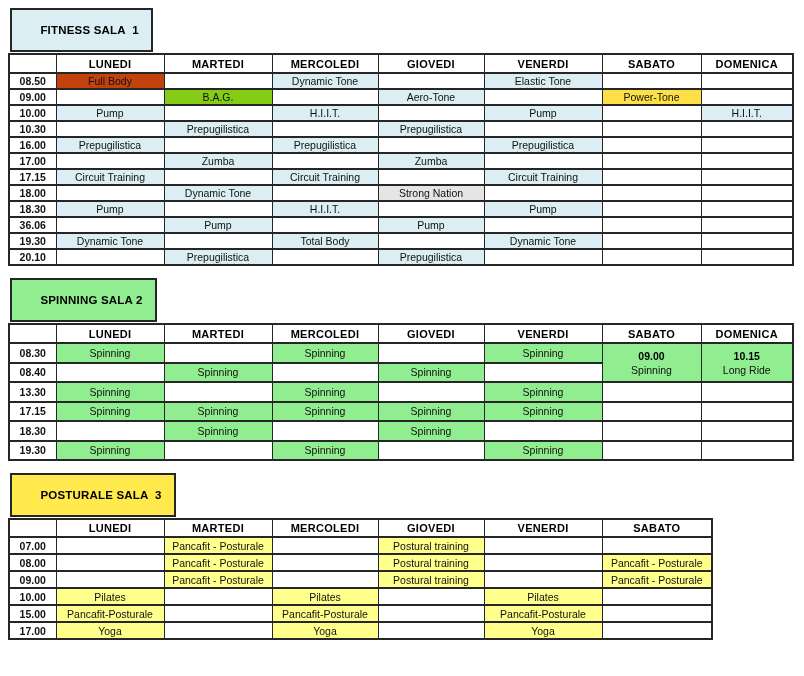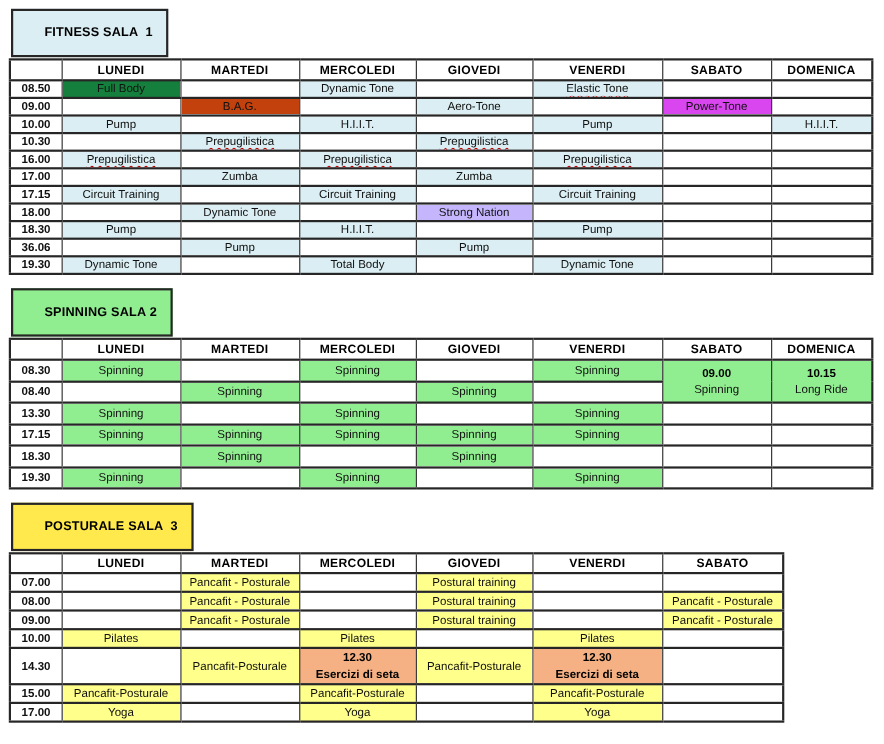--- a/index.html
+++ b/index.html
@@ -53,36 +53,36 @@
             <th>MERCOLEDI</th>
             <th>GIOVEDI</th>
             <th>VENERDI</th>
             <th>SABATO</th>
             <th>DOMENICA</th>
           </tr>
         </thead>
         <tbody>
           <tr>
             <td class="time">08.50</td>
-            <td style="background: #15803d;"><span>Full Body</span></td>
+            <td style="background: #c2410c;"><span>Full Body</span></td>
             <td class="empty"></td>
             <td style="background: rgb(218, 238, 243);"><span>Dynamic Tone</span></td>
             <td class="empty"></td>
             <td style="background: rgb(218, 238, 243);"><span class="wavy">Elastic Tone</span></td>
             <td class="empty"></td>
             <td class="empty"></td>
           </tr>
           <tr>
             <td class="time">09.00</td>
             <td class="empty"></td>
-            <td style="background: #c2410c;"><span>B.A.G.</span></td>
+            <td style="background: #84cc16;"><span>B.A.G.</span></td>
             <td class="empty"></td>
             <td style="background: rgb(218, 238, 243);"><span>Aero-Tone</span></td>
             <td class="empty"></td>
-            <td style="background: #d946ef;"><span>Power-Tone</span></td>
+            <td style="background: #fde047;"><span>Power-Tone</span></td>
             <td class="empty"></td>
           </tr>
           <tr>
             <td class="time">10.00</td>
             <td style="background: rgb(218, 238, 243);"><span>Pump</span></td>
             <td class="empty"></td>
             <td style="background: rgb(218, 238, 243);"><span>H.I.I.T.</span></td>
             <td class="empty"></td>
             <td style="background: rgb(218, 238, 243);"><span>Pump</span></td>
             <td class="empty"></td>
@@ -126,21 +126,21 @@
             <td class="empty"></td>
             <td style="background: rgb(218, 238, 243);"><span>Circuit Training</span></td>
             <td class="empty"></td>
             <td class="empty"></td>
           </tr>
           <tr>
             <td class="time">18.00</td>
             <td class="empty"></td>
             <td style="background: rgb(218, 238, 243);"><span>Dynamic Tone</span></td>
             <td class="empty"></td>
-            <td style="background: #c4b5fd;"><span>Strong Nation</span></td>
+            <td style="background: #e5e5e5;"><span>Strong Nation</span></td>
             <td class="empty"></td>
             <td class="empty"></td>
             <td class="empty"></td>
           </tr>
           <tr>
             <td class="time">18.30</td>
             <td style="background: rgb(218, 238, 243);"><span>Pump</span></td>
             <td class="empty"></td>
             <td style="background: rgb(218, 238, 243);"><span>H.I.I.T.</span></td>
             <td class="empty"></td>
@@ -158,20 +158,30 @@
             <td class="empty"></td>
             <td class="empty"></td>
           </tr>
           <tr>
             <td class="time">19.30</td>
             <td style="background: rgb(218, 238, 243);"><span>Dynamic Tone</span></td>
             <td class="empty"></td>
             <td style="background: rgb(218, 238, 243);"><span>Total Body</span></td>
             <td class="empty"></td>
             <td style="background: rgb(218, 238, 243);"><span>Dynamic Tone</span></td>
+            <td class="empty"></td>
+            <td class="empty"></td>
+          </tr>
+          <tr>
+            <td class="time">20.10</td>
+            <td class="empty"></td>
+            <td style="background: rgb(218, 238, 243);"><span class="wavy">Prepugilistica</span></td>
+            <td class="empty"></td>
+            <td style="background: rgb(218, 238, 243);"><span class="wavy">Prepugilistica</span></td>
+            <td class="empty"></td>
             <td class="empty"></td>
             <td class="empty"></td>
           </tr>
         </tbody>
       </table>
   </section>
 
   <section class="block">
     <div class="tab" id="tab-spinning" style="background: rgb(144, 238, 144);">
       <span>SPINNING SALA 2</span>
@@ -323,35 +333,20 @@
           </tr>
           <tr>
             <td class="time">10.00</td>
             <td style="background: rgb(255, 255, 140);"><span>Pilates</span></td>
             <td class="empty"></td>
             <td style="background: rgb(255, 255, 140);"><span>Pilates</span></td>
             <td class="empty"></td>
             <td style="background: rgb(255, 255, 140);"><span>Pilates</span></td>
             <td class="empty"></td>
           </tr>
-          <tr class="tall">
-            <td class="time">14.30</td>
-            <td class="empty"></td>
-            <td style="background: rgb(255, 255, 140);"><span>Pancafit-Posturale</span></td>
-            <td style="background: rgb(245, 177, 131);">
-              <div class="b">12.30</div>
-              <div class="b">Esercizi di seta</div>
-            </td>
-            <td style="background: rgb(255, 255, 140);"><span>Pancafit-Posturale</span></td>
-            <td style="background: rgb(245, 177, 131);">
-              <div class="b">12.30</div>
-              <div class="b">Esercizi di seta</div>
-            </td>
-            <td class="empty"></td>
-          </tr>
           <tr>
             <td class="time">15.00</td>
             <td style="background: rgb(255, 255, 140);"><span>Pancafit-Posturale</span></td>
             <td class="empty"></td>
             <td style="background: rgb(255, 255, 140);"><span>Pancafit-Posturale</span></td>
             <td class="empty"></td>
             <td style="background: rgb(255, 255, 140);"><span>Pancafit-Posturale</span></td>
             <td class="empty"></td>
           </tr>
           <tr>

